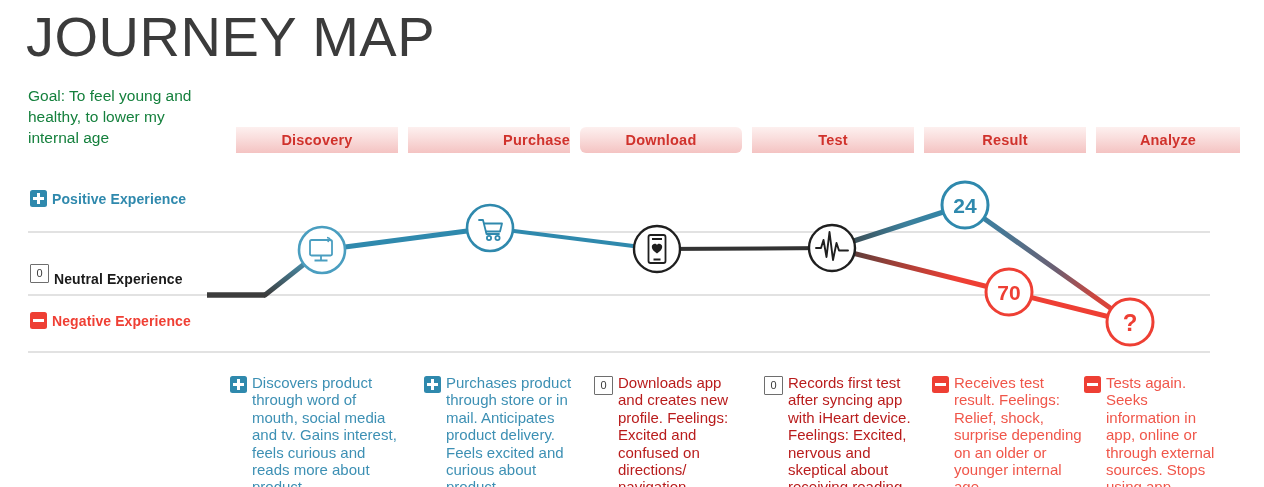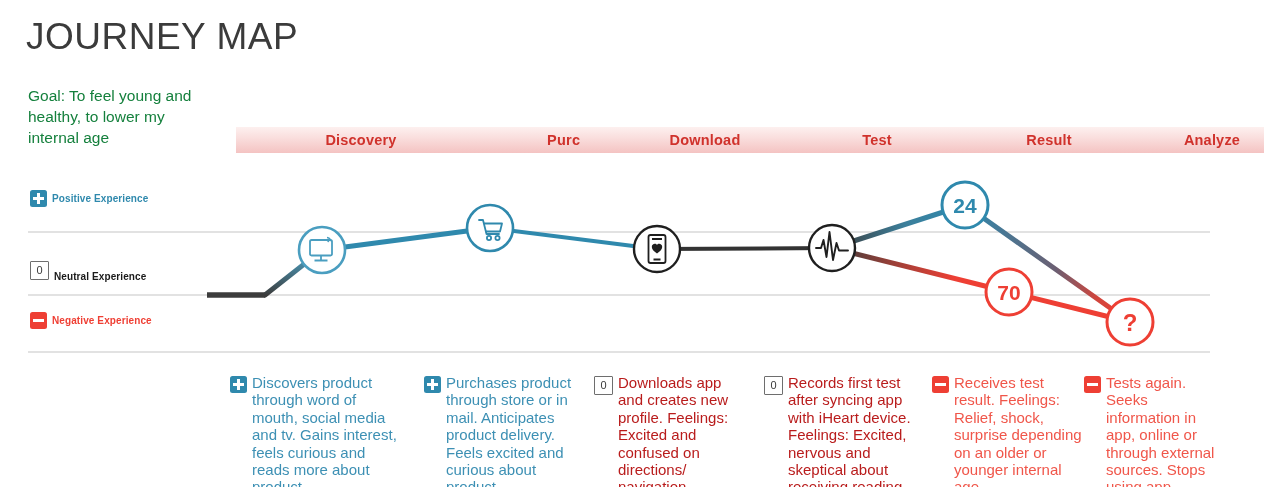--- a/index.html
+++ b/index.html
@@ -7,45 +7,45 @@
     width:1264px;height:487px;background:#ffffff;
     font-family:"Liberation Sans",sans-serif;
     -webkit-font-smoothing:antialiased;
     overflow:hidden;position:relative;
   }
   #root{position:absolute;left:0;top:0;width:1264px;height:487px;}
 
   
   .title{
     position:absolute;left:26px;top:12px;
-    font-size:37px;line-height:50px;
+    font-size:56px;line-height:50px;
     letter-spacing:0.5px;
     color:#3b3b3b;font-weight:400;
     font-family:"Liberation Sans",sans-serif;
   }
   .goal{
     position:absolute;left:28px;top:85px;width:190px;
     font-size:15.5px;line-height:21px;color:#15803d;
   }
 
   
   .stages{position:absolute;left:236px;top:127px;width:1004px;height:26px;}
   .stage{
     position:absolute;top:0;height:26px;
     background:linear-gradient(to bottom,#fdf0ef 0%,#fae0df 38%,#f4c3c2 100%);
-    display:flex;align-items:center;justify-content:center;padding-left:44px;
+    display:flex;align-items:center;justify-content:center;
   }
   .stage span{
     font-size:14.5px;font-weight:bold;color:#d0322c;
     letter-spacing:0.2px;
   }
 
   
   .axis-label{position:absolute;display:flex;align-items:center;gap:5px;}
-  .axis-label .txt{font-size:10px;font-weight:bold;letter-spacing:0.1px;}
+  .axis-label .txt{font-size:14px;font-weight:bold;letter-spacing:0.1px;}
   .lbl-pos{left:30px;top:190px;}
   .lbl-pos .txt{color:#2f89ad;}
   .lbl-neu{left:30px;top:259px;}
   .lbl-neu .txt{color:#1a1a1a;margin-top:12px;}
   .lbl-neg{left:30px;top:312px;}
   .lbl-neg .txt{color:#ef3f34;}
 
   
   .badge{
     width:17px;height:17px;flex:0 0 17px;border-radius:2.5px;
@@ -94,21 +94,21 @@
     </div>
     <div class="stage" style="left:344px;width:162px;border-radius:6px;">
       <span>Download</span>
     </div>
     <div class="stage" style="left:516px;width:162px;">
       <span>Test</span>
     </div>
     <div class="stage" style="left:688px;width:162px;">
       <span>Result</span>
     </div>
-    <div class="stage" style="left:860px;width:144px;border-radius:9px;">
+    <div class="stage" style="left:860px;width:144px;">
       <span>Analyze</span>
     </div>
   </div>
 
   <div class="axis-label lbl-pos">
     <span class="badge badge-plus"></span>
     <span class="txt">Positive Experience</span>
   </div>
   <div class="axis-label lbl-neu">
     <span class="badge badge-zero">0</span>

